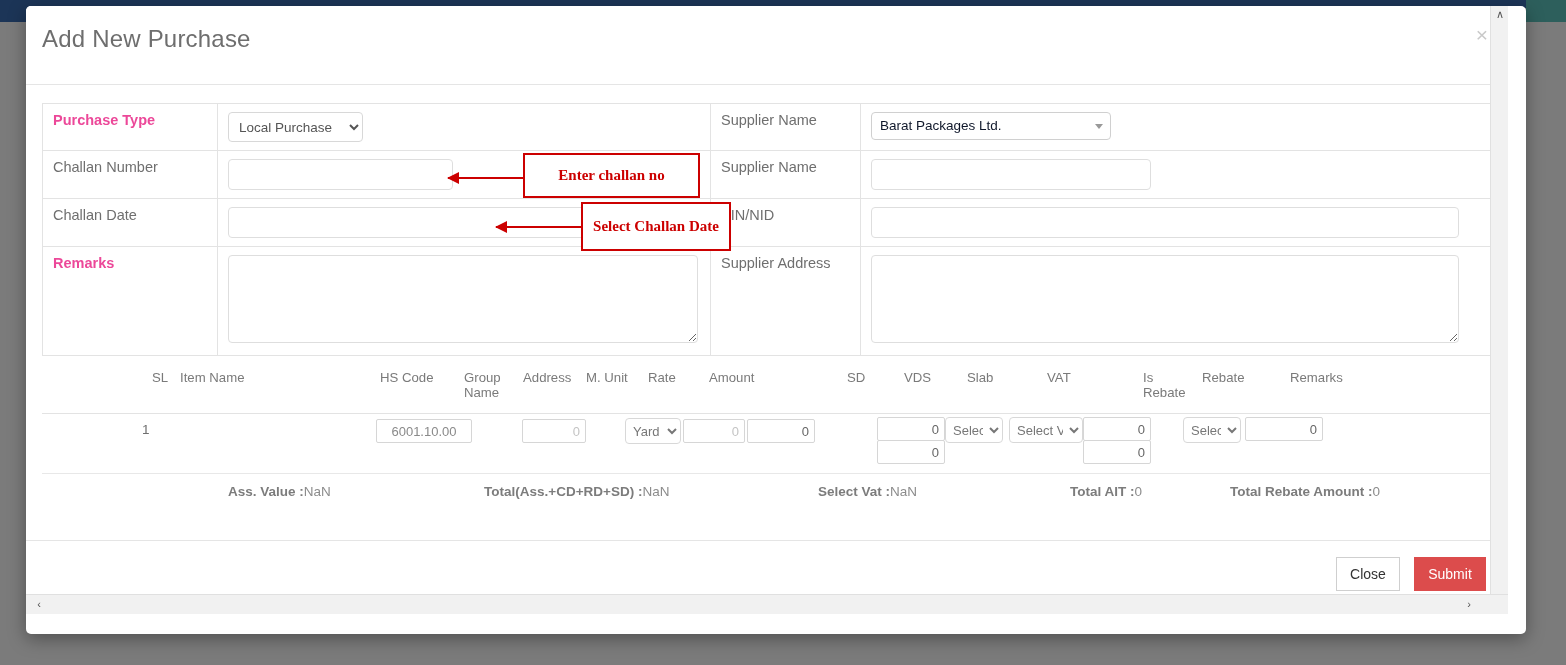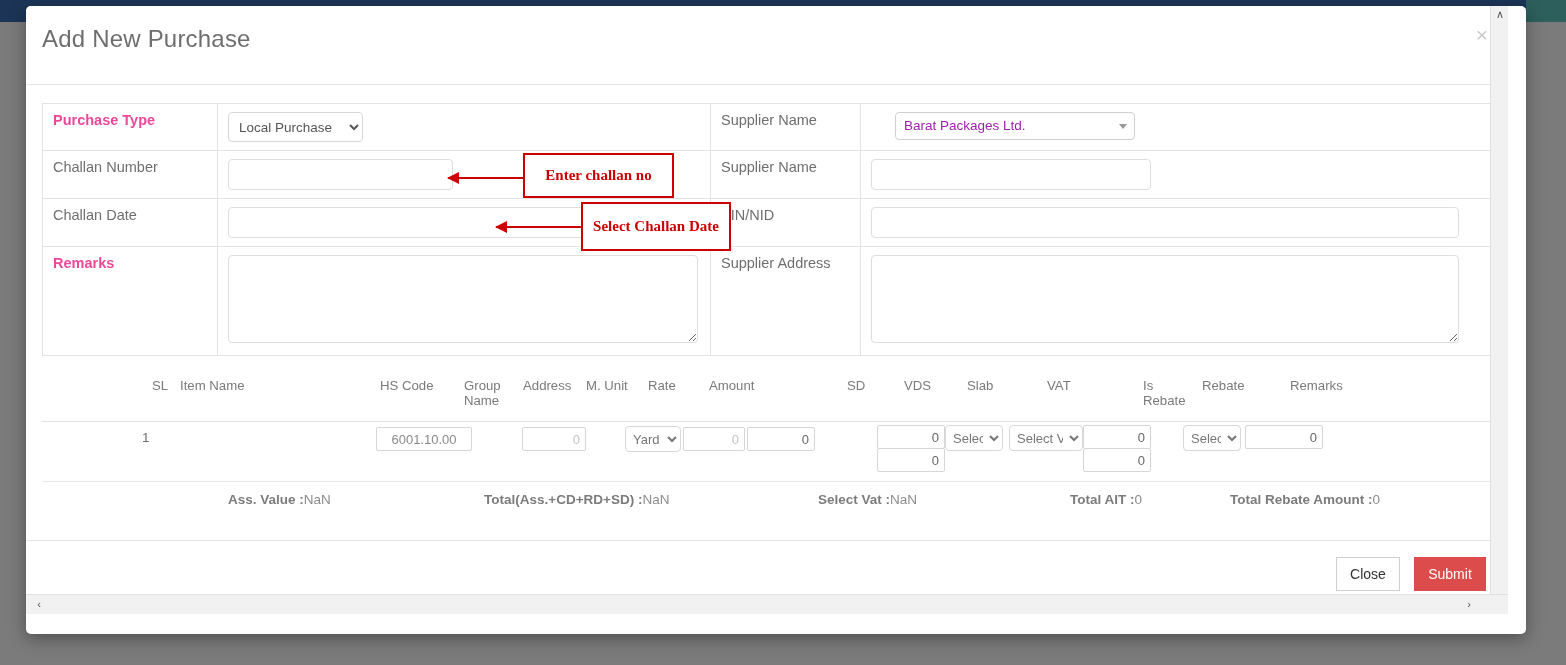--- a/index.html
+++ b/index.html
@@ -101,25 +101,24 @@
   }
   select.sel-purchase { width: 135px; }
 
   .sel2 {
     position: relative;
     width: 240px; height: 28px;
     border: 1px solid #d0d0d0;
     border-radius: 4px;
     background: #fff;
     font-size: 13.5px;
-    color: #a21caf;
+    color: #0f172a;
     line-height: 26px;
     padding: 0 22px 0 8px;
     cursor: pointer;
-    margin-left: 24px;
   }
   .sel2 .caret {
     position: absolute; right: 7px; top: 11px;
     width: 0; height: 0;
     border-left: 4px solid transparent;
     border-right: 4px solid transparent;
     border-top: 5px solid #999;
   }
 
   input.txt {
@@ -146,21 +145,21 @@
     padding: 4px 8px;
     resize: vertical;
     font-family: "Liberation Sans", sans-serif;
   }
   textarea.ta-remarks { width: 470px; height: 88px; }
   textarea.ta-address { width: 588px; height: 88px; }
 
   
   .items {
     position: relative;
-    margin-top: 22px;
+    margin-top: 14px;
     width: 1450px;
     text-decoration: underline;
   }
   .ihead {
     position: relative;
     height: 44px;
     border-bottom: 1px solid #e3e3e3;
   }
   .ihead span {
     position: absolute;
@@ -314,21 +313,21 @@
     color: #cc0000;
     font-family: "Liberation Serif", serif;
     font-weight: 700;
     font-size: 15px;
     text-align: center;
     display: flex;
     align-items: center;
     justify-content: center;
     z-index: 20;
   }
-  .anno-1 { left: 497px; top: 147px; width: 151px; height: 45px; }
+  .anno-1 { left: 497px; top: 147px; width: 177px; height: 45px; }
   .anno-2 { left: 555px; top: 196px; width: 150px; height: 49px; }
 
   .arrow {
     position: absolute;
     height: 2px;
     background: #cc0000;
     z-index: 19;
   }
   .arrow::before {
     content: "";

